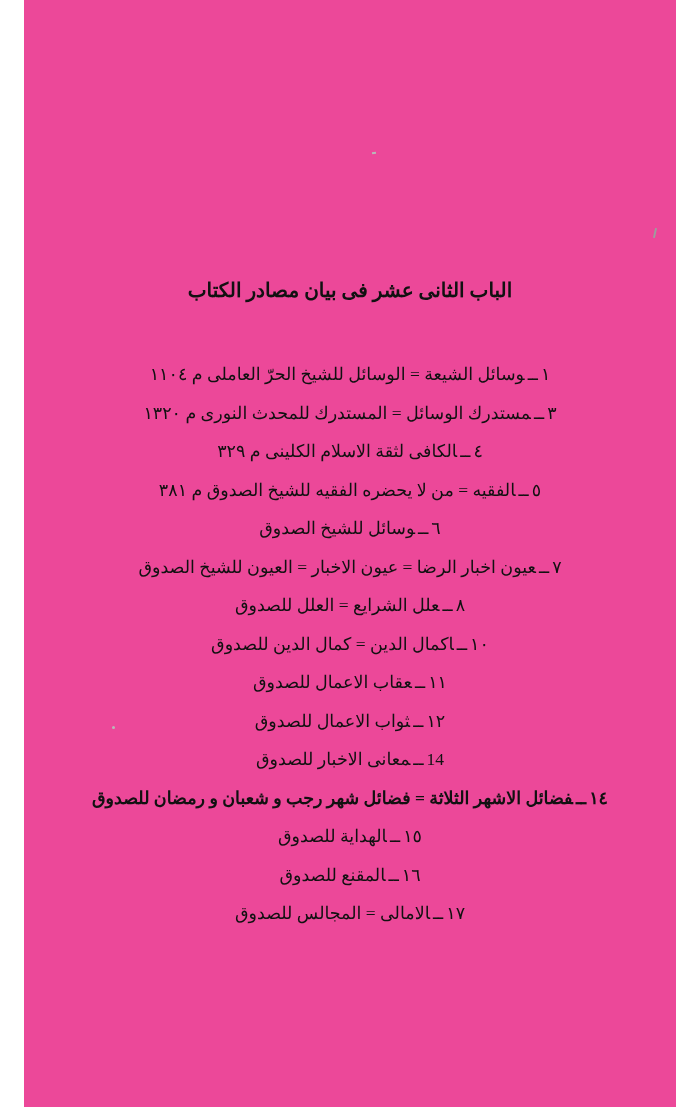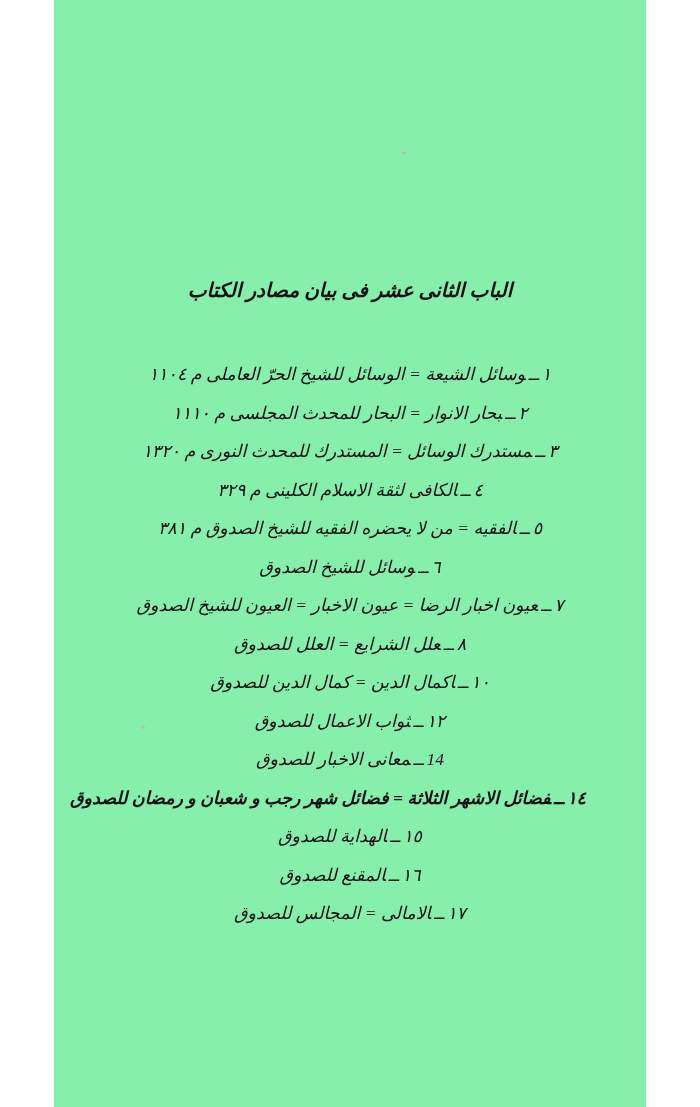--- a/index.html
+++ b/index.html
@@ -2,28 +2,27 @@
 <html lang="ar" dir="rtl"><head>
 <meta charset="utf-8">
 <style>
   html, body {
     margin: 0;
     padding: 0;
     background: #ffffff;
   }
   .page {
     position: relative;
-    width: 592px;
+    width: 652px;
     height: 1107px;
     margin: 0 auto;
-    background: #86efac;
+    background: #ec4899;
     overflow: hidden;
     font-family: "Liberation Serif", "DejaVu Serif", serif;
     color: #111111;
-    font-style: italic;
   }
   
   .speck {
     position: absolute;
     background: #b9b9b9;
   }
   .speck.s1 { left: 348px; top: 152px; width: 4px; height: 2px; transform: rotate(-8deg); }
   .speck.s2 { left: 630px; top: 228px; width: 2px; height: 10px; transform: rotate(12deg); background:#9d9d9d; }
   .speck.s3 { left: 88px; top: 726px; width: 3px; height: 3px; border-radius: 50%; }
 
@@ -82,28 +81,28 @@
   <span class="speck s1"></span>
   <span class="speck s2"></span>
   <span class="speck s3"></span>
 
   <div class="content">
 
     <h1 class="doc-title">الباب الثانى عشر فى بيان مصادر الكتاب</h1>
 
     <ul class="toc" id="toc-list">
         <li class="toc-item"><span class="num">١</span><span class="dash">ــ</span><span class="txt">وسائل الشيعة = الوسائل للشيخ الحرّ العاملى م ١١٠٤</span></li>
-        <li class="toc-item"><span class="num">٢</span><span class="dash">ــ</span><span class="txt">بحار الانوار = البحار للمحدث المجلسى م ١١١٠</span></li>
         <li class="toc-item"><span class="num">٣</span><span class="dash">ــ</span><span class="txt">مستدرك الوسائل = المستدرك للمحدث النورى م ١٣٢٠</span></li>
         <li class="toc-item"><span class="num">٤</span><span class="dash">ــ</span><span class="txt">الكافى لثقة الاسلام الكلينى م ٣٢٩</span></li>
         <li class="toc-item"><span class="num">٥</span><span class="dash">ــ</span><span class="txt">الفقيه = من لا يحضره الفقيه للشيخ الصدوق م ٣٨١</span></li>
         <li class="toc-item"><span class="num">٦</span><span class="dash">ــ</span><span class="txt">وسائل للشيخ الصدوق</span></li>
         <li class="toc-item"><span class="num">٧</span><span class="dash">ــ</span><span class="txt">عيون اخبار الرضا = عيون الاخبار = العيون للشيخ الصدوق</span></li>
         <li class="toc-item"><span class="num">٨</span><span class="dash">ــ</span><span class="txt">علل الشرايع = العلل للصدوق</span></li>
         <li class="toc-item"><span class="num">١٠</span><span class="dash">ــ</span><span class="txt">اكمال الدين = كمال الدين للصدوق</span></li>
+        <li class="toc-item"><span class="num">١١</span><span class="dash">ــ</span><span class="txt">عقاب الاعمال للصدوق</span></li>
         <li class="toc-item"><span class="num">١٢</span><span class="dash">ــ</span><span class="txt">ثواب الاعمال للصدوق</span></li>
         <li class="toc-item"><span class="num">14</span><span class="dash">ــ</span><span class="txt">معانى الاخبار للصدوق</span></li>
         <li class="toc-item bold"><span class="num">١٤</span><span class="dash">ــ</span><span class="txt">فضائل الاشهر الثلاثة = فضائل شهر رجب و شعبان و رمضان للصدوق</span></li>
         <li class="toc-item"><span class="num">١٥</span><span class="dash">ــ</span><span class="txt">الهداية للصدوق</span></li>
         <li class="toc-item"><span class="num">١٦</span><span class="dash">ــ</span><span class="txt">المقنع للصدوق</span></li>
         <li class="toc-item"><span class="num">١٧</span><span class="dash">ــ</span><span class="txt">الامالى = المجالس للصدوق</span></li>
       </ul>
 
   </div>
 </div>

